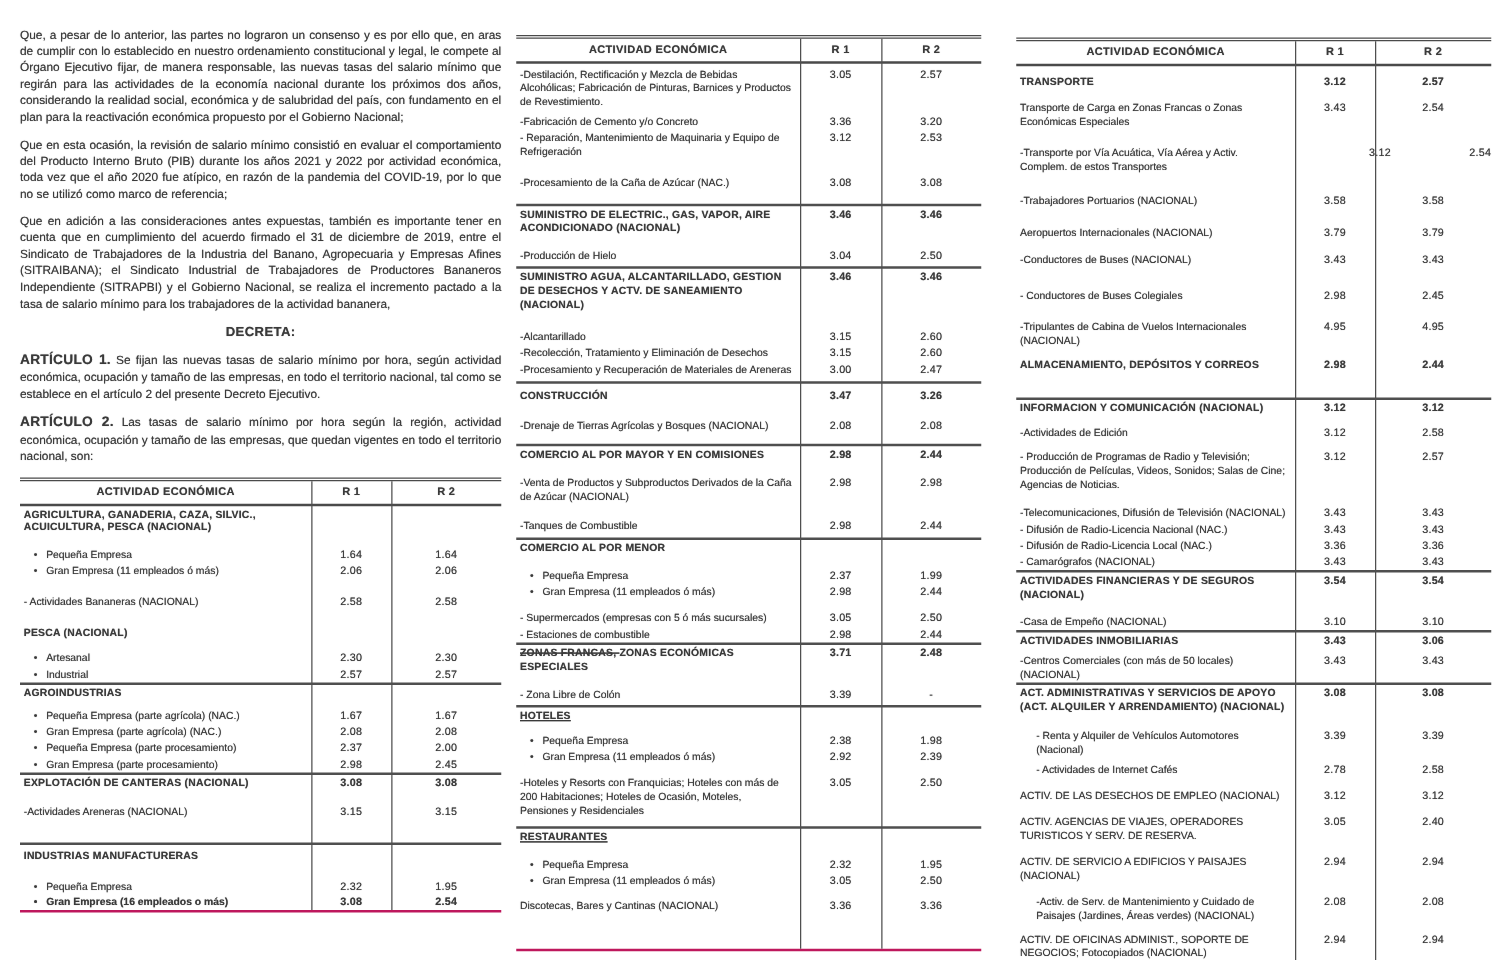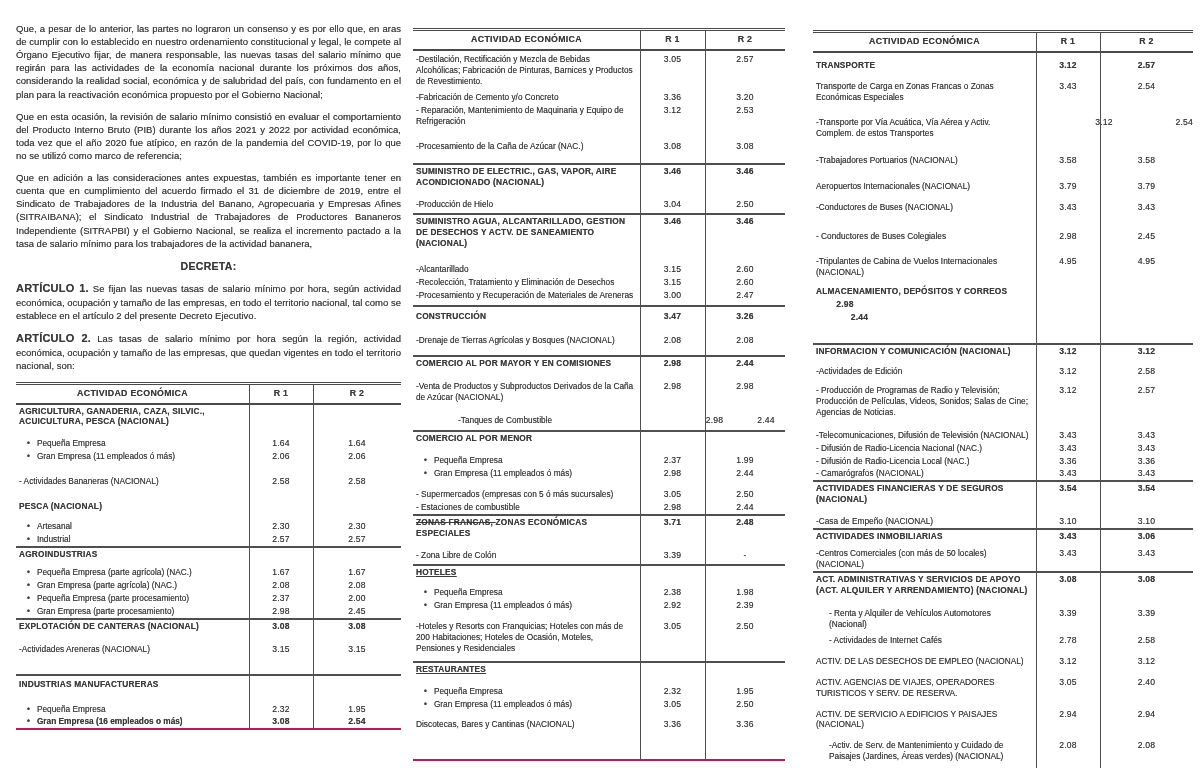--- a/index.html
+++ b/index.html
@@ -225,21 +225,21 @@
       <div class="trow section sep">
         <div class="cell c1 lab"><span>COMERCIO AL POR MAYOR Y EN COMISIONES</span></div>
         <div class="cell c2 val">2.98</div>
         <div class="cell c3 val">2.44</div>
       </div>
       <div class="trow plain" style="padding-top: 10px;">
         <div class="cell c1 lab"><span>-Venta de Productos y Subproductos Derivados de la Caña de Azúcar (NACIONAL)</span></div>
         <div class="cell c2 val">2.98</div>
         <div class="cell c3 val">2.98</div>
       </div>
-      <div class="trow plain" style="padding-top: 10px; padding-bottom: 3px; margin-left: 42px;">
+      <div class="trow plain" style="padding-top: 10px; padding-bottom: 3px;">
         <div class="cell c1 lab"><span>-Tanques de Combustible</span></div>
         <div class="cell c2 val">2.98</div>
         <div class="cell c3 val">2.44</div>
       </div>
       <div class="trow section sep">
         <div class="cell c1 lab"><span>COMERCIO AL POR MENOR</span></div>
         <div class="cell c2 val"></div>
         <div class="cell c3 val"></div>
       </div>
       <div class="trow bullet" style="padding-top: 9px;">
@@ -357,21 +357,21 @@
       <div class="trow plain" style="padding-top: 16px;">
         <div class="cell c1 lab"><span>- Conductores de Buses Colegiales</span></div>
         <div class="cell c2 val">2.98</div>
         <div class="cell c3 val">2.45</div>
       </div>
       <div class="trow plain" style="padding-top: 13px;">
         <div class="cell c1 lab"><span>-Tripulantes de Cabina de Vuelos Internacionales (NACIONAL)</span></div>
         <div class="cell c2 val">4.95</div>
         <div class="cell c3 val">4.95</div>
       </div>
-      <div class="trow section" style="padding-top: 6px; padding-bottom: 20px; flex-direction: column;">
+      <div class="trow section" style="padding-top: 6px; padding-bottom: 20px;">
         <div class="cell c1 lab"><span>ALMACENAMIENTO, DEPÓSITOS Y CORREOS</span></div>
         <div class="cell c2 val">2.98</div>
         <div class="cell c3 val">2.44</div>
       </div>
       <div class="trow section sep">
         <div class="cell c1 lab"><span>INFORMACION Y COMUNICACIÓN (NACIONAL)</span></div>
         <div class="cell c2 val">3.12</div>
         <div class="cell c3 val">3.12</div>
       </div>
       <div class="trow plain" style="padding-top: 7px; justify-content: space-between;">

